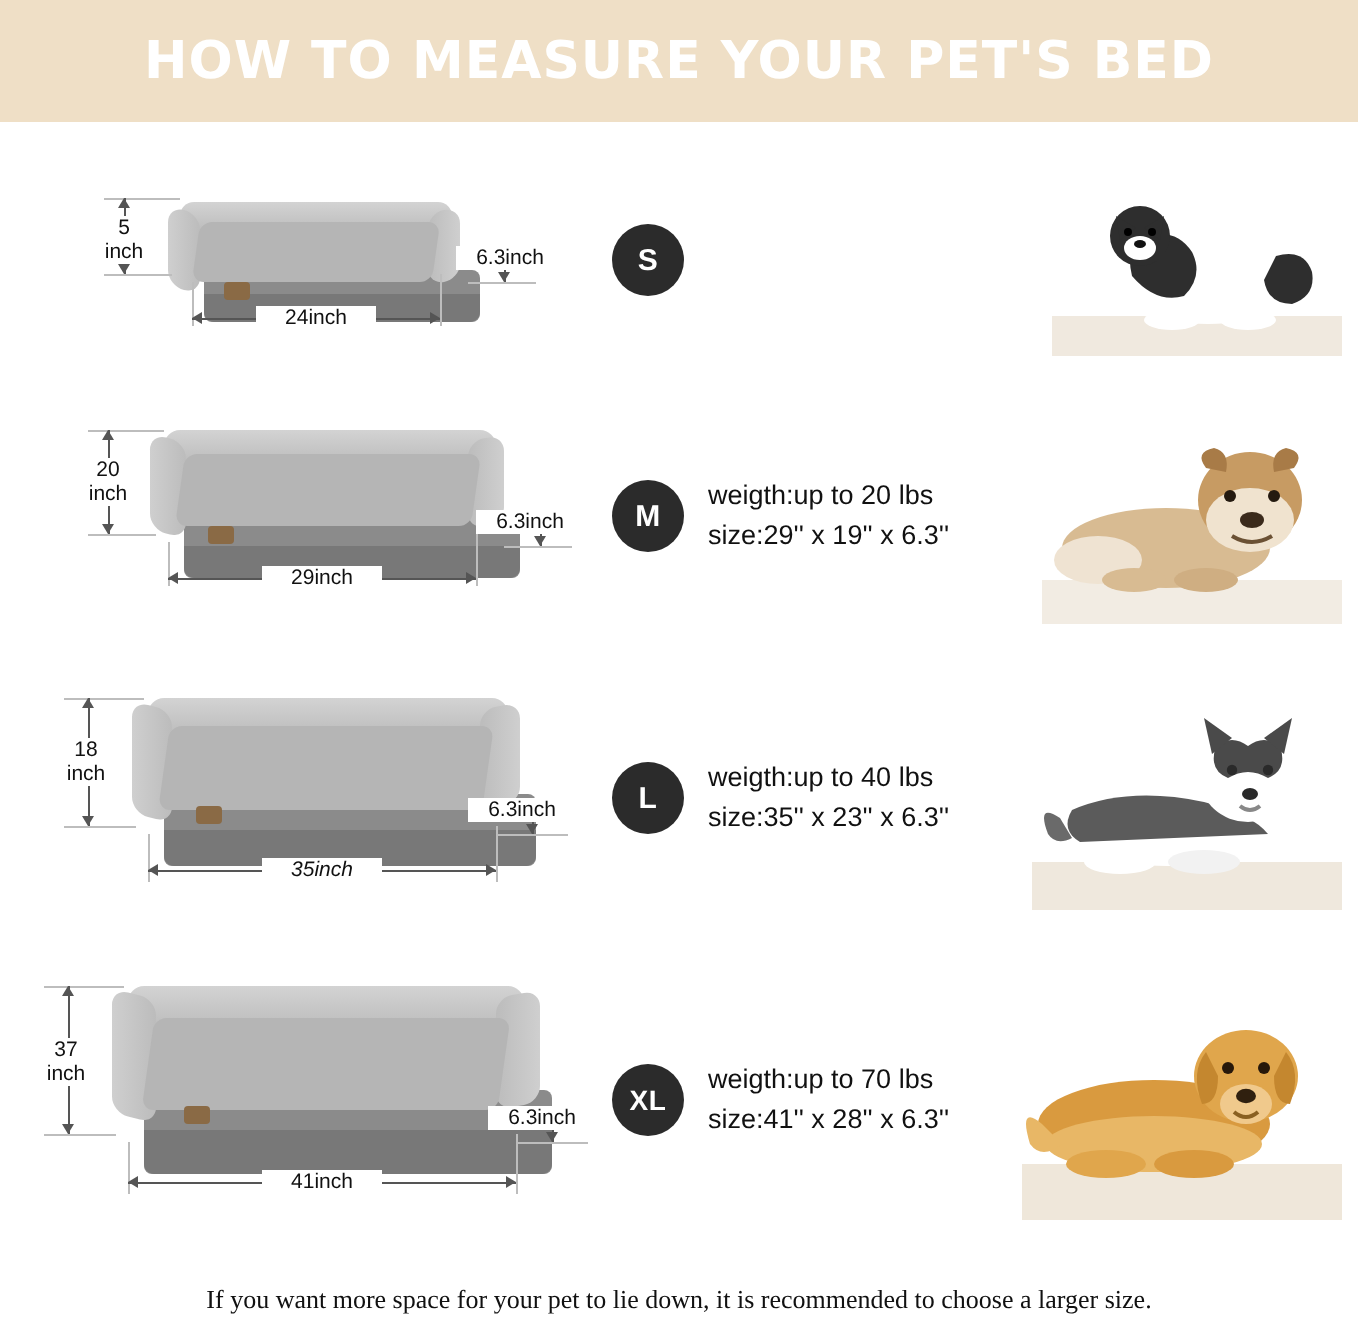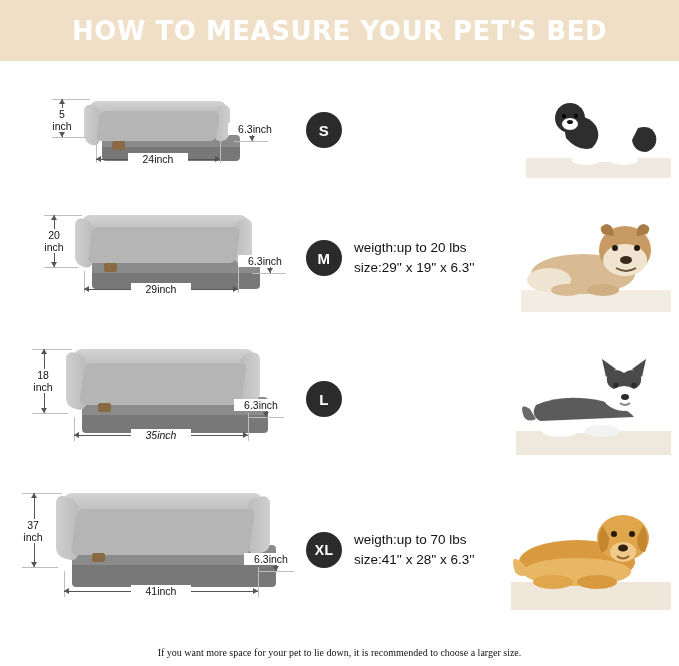--- a/index.html
+++ b/index.html
@@ -161,21 +161,21 @@
     top: 50%;
     transform: translateY(-50%);
   }
 
   
   .footer {
     position: absolute;
     left: 0; right: 0;
     bottom: 8px;
     text-align: center;
-    font-size: 10px;
+    font-size: 13px;
     color: #111;
     font-family: "Liberation Serif", serif;
   }
 </style>
 </head>
 <body>
 
 <div class="page">
 
   <div class="header">
@@ -335,20 +335,22 @@
       <div class="guide" style="left:248px; top:70px; width:36px; height:1px;"></div>
       <div class="guide" style="left:248px; top:88px; width:36px; height:1px;"></div>
       <div class="dim-line v" style="left:266px; top:70px; height:18px;"></div>
       <div class="arrow up" style="left:263px; top:70px;"></div>
       <div class="arrow down" style="left:263px; top:83px;"></div>
       <div class="dim-label" style="left:234px; top:70px; width:54px;">6.3inch</div>
     </div>
 
     <div class="row-spec">
       <div class="size-badge">L</div>
+      <div class="spec-text">weigth:up to 40 lbs
+size:35'' x 23'' x 6.3''</div>
     </div>
 
     <div class="row-photo">
       <svg class="dog-canvas" width="155" height="112" viewBox="0 0 155 112">
         <rect x="0" y="88" width="155" height="24" fill="#efe8dd"></rect>
         <ellipse cx="68" cy="70" rx="56" ry="20" fill="#ffffff"></ellipse>
         <path d="M20 62 Q48 50 86 58 Q110 64 118 74 L24 78 Q14 72 20 62Z" fill="#5b5b5b"></path>
         <ellipse cx="108" cy="46" rx="24" ry="22" fill="#ffffff"></ellipse>
         <path d="M92 30 Q100 24 108 30 Q116 24 124 30 Q128 42 118 46 Q108 40 98 46 Q88 42 92 30Z" fill="#4a4a4a"></path>
         <path d="M90 34 L86 16 L100 26 Z" fill="#4a4a4a"></path>

